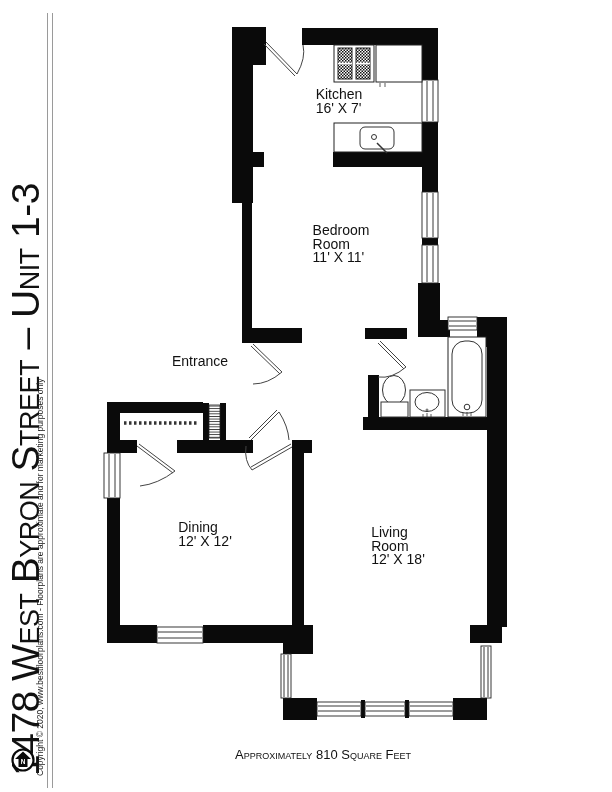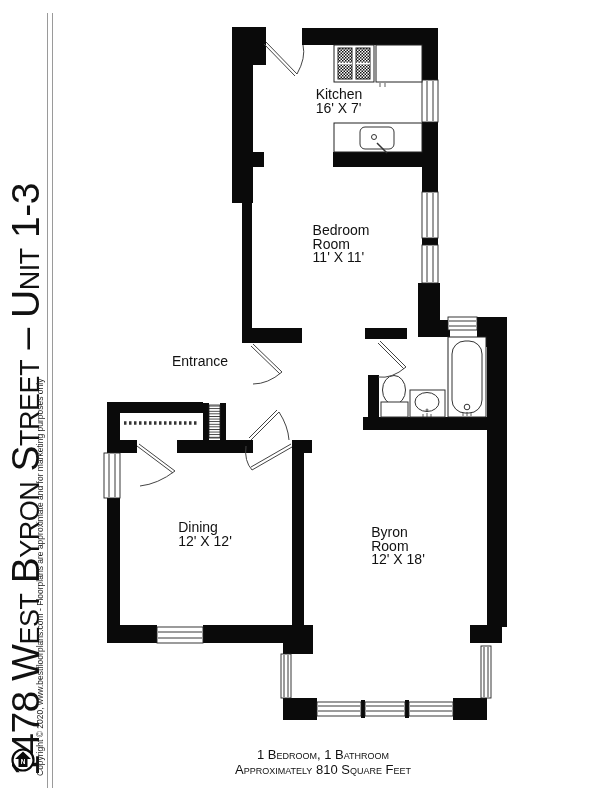--- a/index.html
+++ b/index.html
@@ -237,23 +237,22 @@
     <div>11' X 11'</div>
   </div>
   <div class="room-label" style="left:200px;top:355px;">
     <div>Entrance</div>
   </div>
   <div class="room-label" style="left:205px;top:521px;">
     <div>Dining</div>
     <div>12' X 12'</div>
   </div>
   <div class="room-label" style="left:398px;top:526px;">
-    <div>Byron</div>
+    <div>Living</div>
     <div>Room</div>
     <div>12' X 18'</div>
   </div>
 
   <div class="footer">
-    <div>1 Bedroom, 1 Bathroom</div>
     <div>Approximately 810 Square Feet</div>
   </div>
 
 </div>
 
 </body></html>

